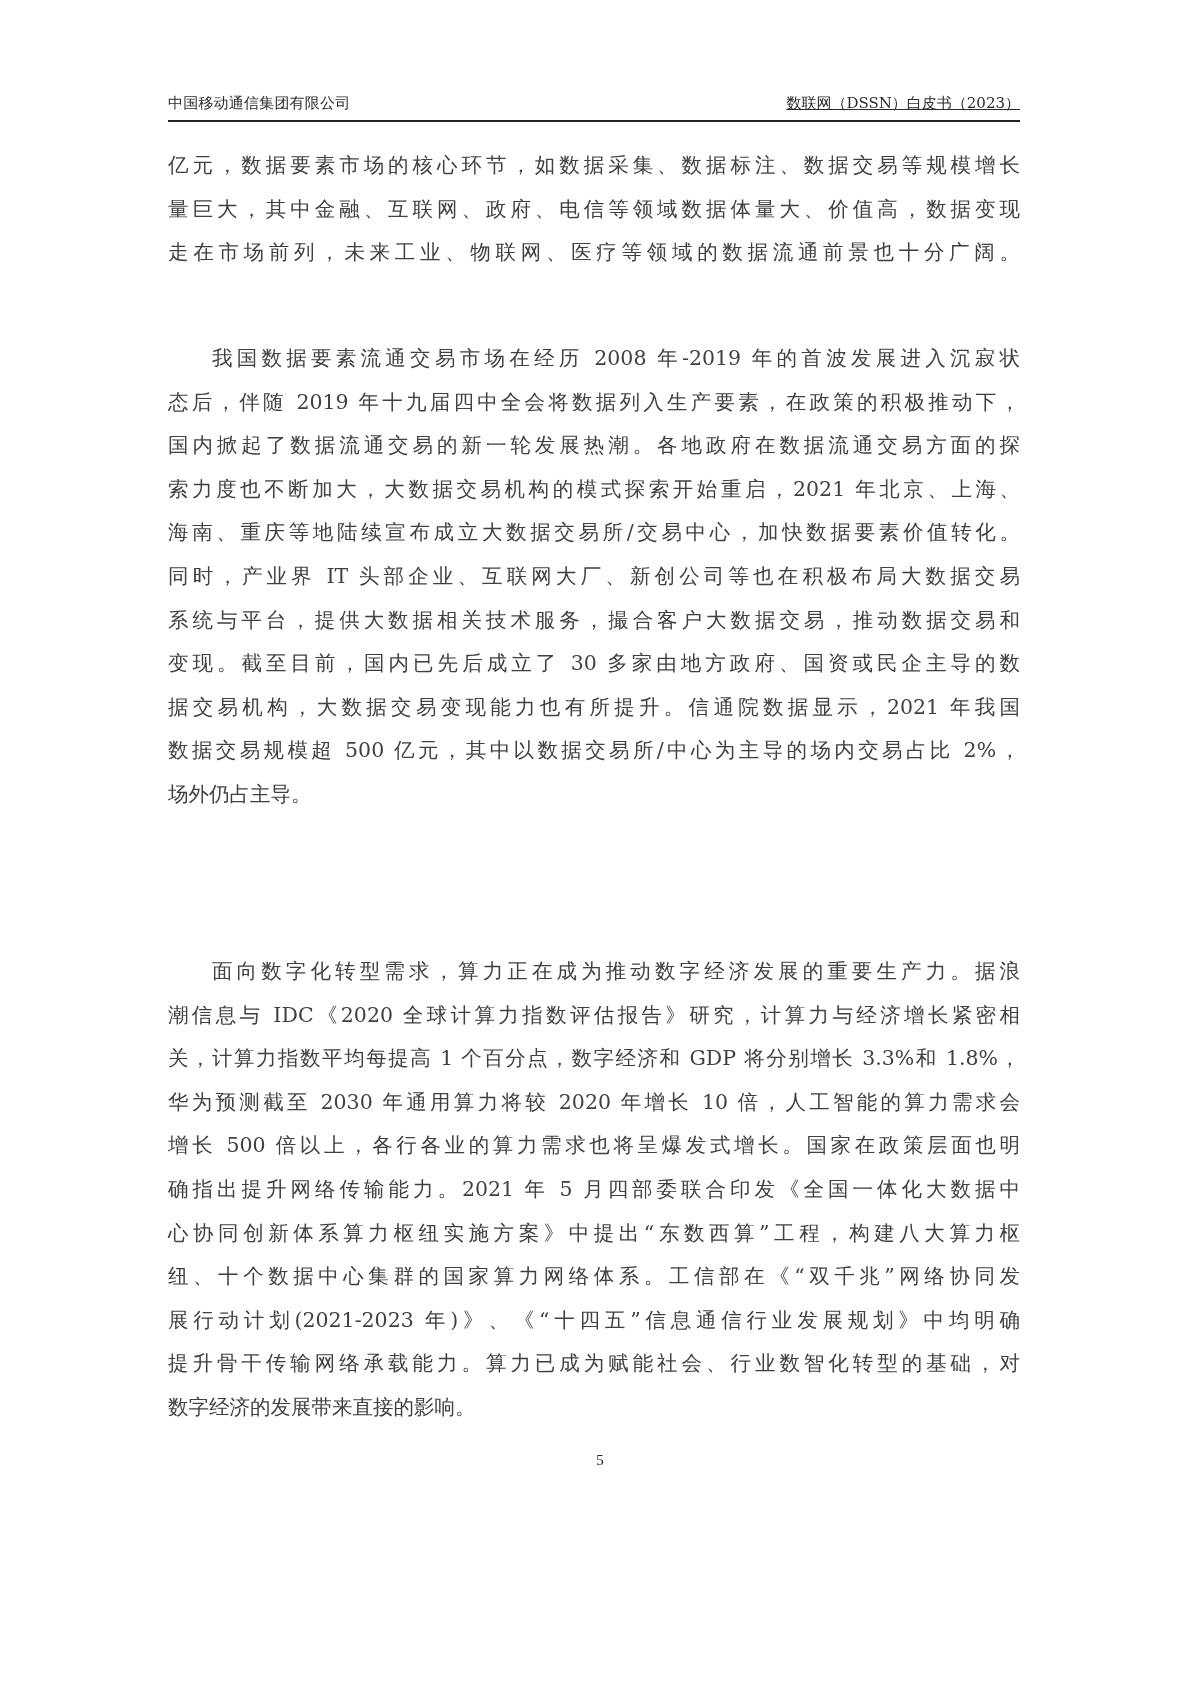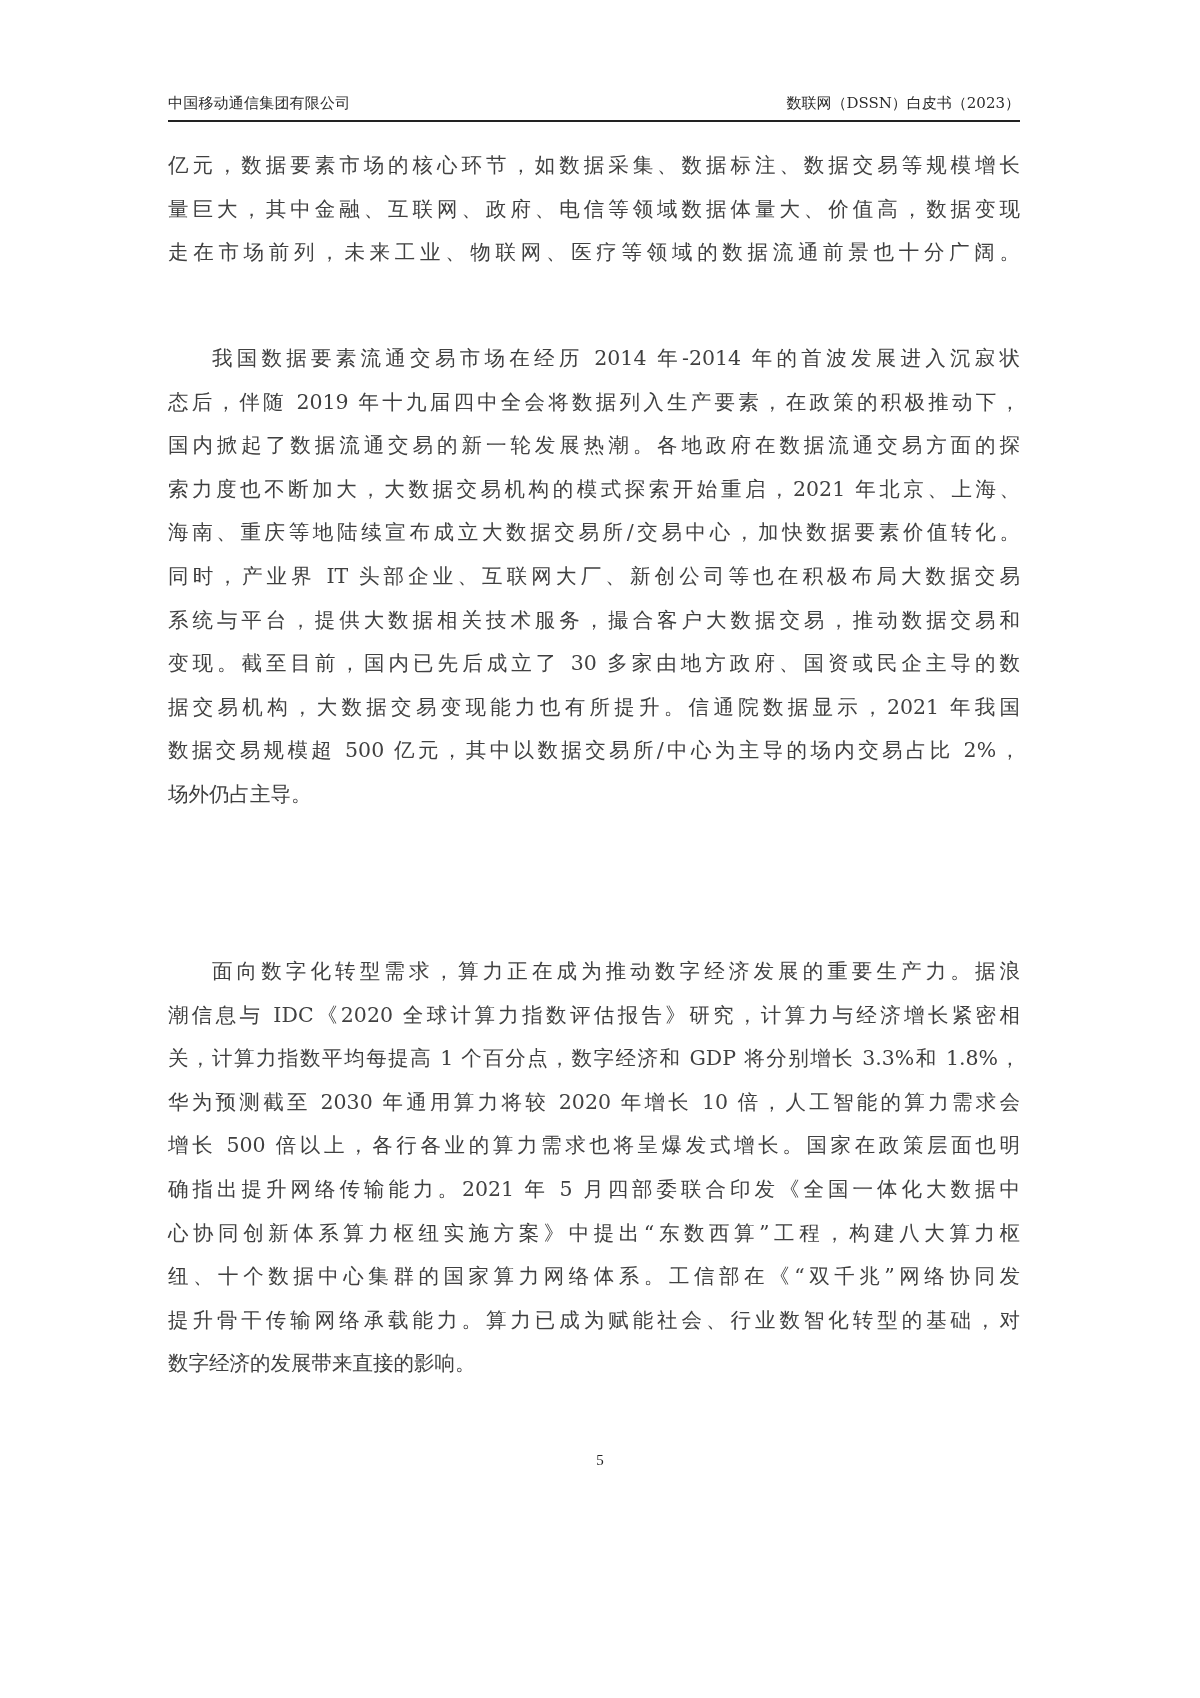--- a/index.html
+++ b/index.html
@@ -2,21 +2,21 @@
 <html><head>
 <meta charset="utf-8">
 <style>
   html, body { margin: 0; padding: 0; background: #ffffff; }
   body { width: 1200px; height: 1698px; position: relative; overflow: hidden;
          font-family: "DejaVu Serif", "Liberation Serif", serif; color: #1a1a1a; }
   .page { position: absolute; left: 0; top: 16px; width: 1200px; height: 1698px; background: #fff; }
   .header { position: absolute; left: 168px; top: 78px; width: 852px; height: 26px;
             border-bottom: 2px solid #222; }
   .header-left { position: absolute; left: 0; top: 0; font-size: 15px; color: #2b2b2b; letter-spacing: 0.2px; }
-  .header-right { position: absolute; right: 0; top: 0; font-size: 15px; color: #2b2b2b; }
+  .header-right { position: absolute; right: 0; top: 0; font-size: 15px; color: #2b2b2b; text-decoration: underline; }
   .para { position: absolute; left: 168px; width: 852px; font-size: 20.5px; line-height: 43.6px;
           color: #404040; text-align: justify; }
   .line { display: block; white-space: nowrap; text-align-last: justify; text-align: justify; height: 43.6px; }
   .line.last { text-align-last: left; }
   .indent { padding-left: 44px; }
   .heading { position: absolute; left: 168px; top: 878px; font-size: 25px; font-weight: bold;
              color: #111; font-family: "DejaVu Sans", "Liberation Sans", sans-serif; letter-spacing: 0.3px; }
   .page-number { position: absolute; left: 0; width: 1200px; top: 1436px; text-align: center;
                  font-size: 15px; color: #222; font-family: "Liberation Serif", serif; }
 </style>
@@ -30,21 +30,21 @@
     <span class="header-right">数联网（DSSN）白皮书（2023）</span>
   </div>
 
   <div class="para" style="top:128px;">
     <span class="line">亿元，数据要素市场的核心环节，如数据采集、数据标注、数据交易等规模增长</span>
     <span class="line">量巨大，其中金融、互联网、政府、电信等领域数据体量大、价值高，数据变现</span>
     <span class="line">走在市场前列，未来工业、物联网、医疗等领域的数据流通前景也十分广阔。</span>
   </div>
 
   <div class="para" style="top:321px;">
-    <span class="line indent">我国数据要素流通交易市场在经历 2014 年-2014 年的首波发展进入沉寂状</span>
+    <span class="line indent">我国数据要素流通交易市场在经历 2008 年-2019 年的首波发展进入沉寂状</span>
     <span class="line">态后，伴随 2019 年十九届四中全会将数据列入生产要素，在政策的积极推动下，</span>
     <span class="line">国内掀起了数据流通交易的新一轮发展热潮。各地政府在数据流通交易方面的探</span>
     <span class="line">索力度也不断加大，大数据交易机构的模式探索开始重启，2021 年北京、上海、</span>
     <span class="line">海南、重庆等地陆续宣布成立大数据交易所/交易中心，加快数据要素价值转化。</span>
     <span class="line">同时，产业界 IT 头部企业、互联网大厂、新创公司等也在积极布局大数据交易</span>
     <span class="line">系统与平台，提供大数据相关技术服务，撮合客户大数据交易，推动数据交易和</span>
     <span class="line">变现。截至目前，国内已先后成立了 30 多家由地方政府、国资或民企主导的数</span>
     <span class="line">据交易机构，大数据交易变现能力也有所提升。信通院数据显示，2021 年我国</span>
     <span class="line">数据交易规模超 500 亿元，其中以数据交易所/中心为主导的场内交易占比 2%，</span>
     <span class="line last">场外仍占主导。</span>
@@ -53,18 +53,19 @@
 
   <div class="para" style="top:934px;">
     <span class="line indent">面向数字化转型需求，算力正在成为推动数字经济发展的重要生产力。据浪</span>
     <span class="line">潮信息与 IDC《2020 全球计算力指数评估报告》研究，计算力与经济增长紧密相</span>
     <span class="line">关，计算力指数平均每提高 1 个百分点，数字经济和 GDP 将分别增长 3.3%和 1.8%，</span>
     <span class="line">华为预测截至 2030 年通用算力将较 2020 年增长 10 倍，人工智能的算力需求会</span>
     <span class="line">增长 500 倍以上，各行各业的算力需求也将呈爆发式增长。国家在政策层面也明</span>
     <span class="line">确指出提升网络传输能力。2021 年 5 月四部委联合印发《全国一体化大数据中</span>
     <span class="line">心协同创新体系算力枢纽实施方案》中提出“东数西算”工程，构建八大算力枢</span>
     <span class="line">纽、十个数据中心集群的国家算力网络体系。工信部在《“双千兆”网络协同发</span>
+    <span class="line">展行动计划(2021-2023 年)》、《“十四五”信息通信行业发展规划》中均明确</span>
     <span class="line">提升骨干传输网络承载能力。算力已成为赋能社会、行业数智化转型的基础，对</span>
     <span class="line last">数字经济的发展带来直接的影响。</span>
   </div>
 
   <div class="page-number">5</div>
 </div>
 
 </body></html>

